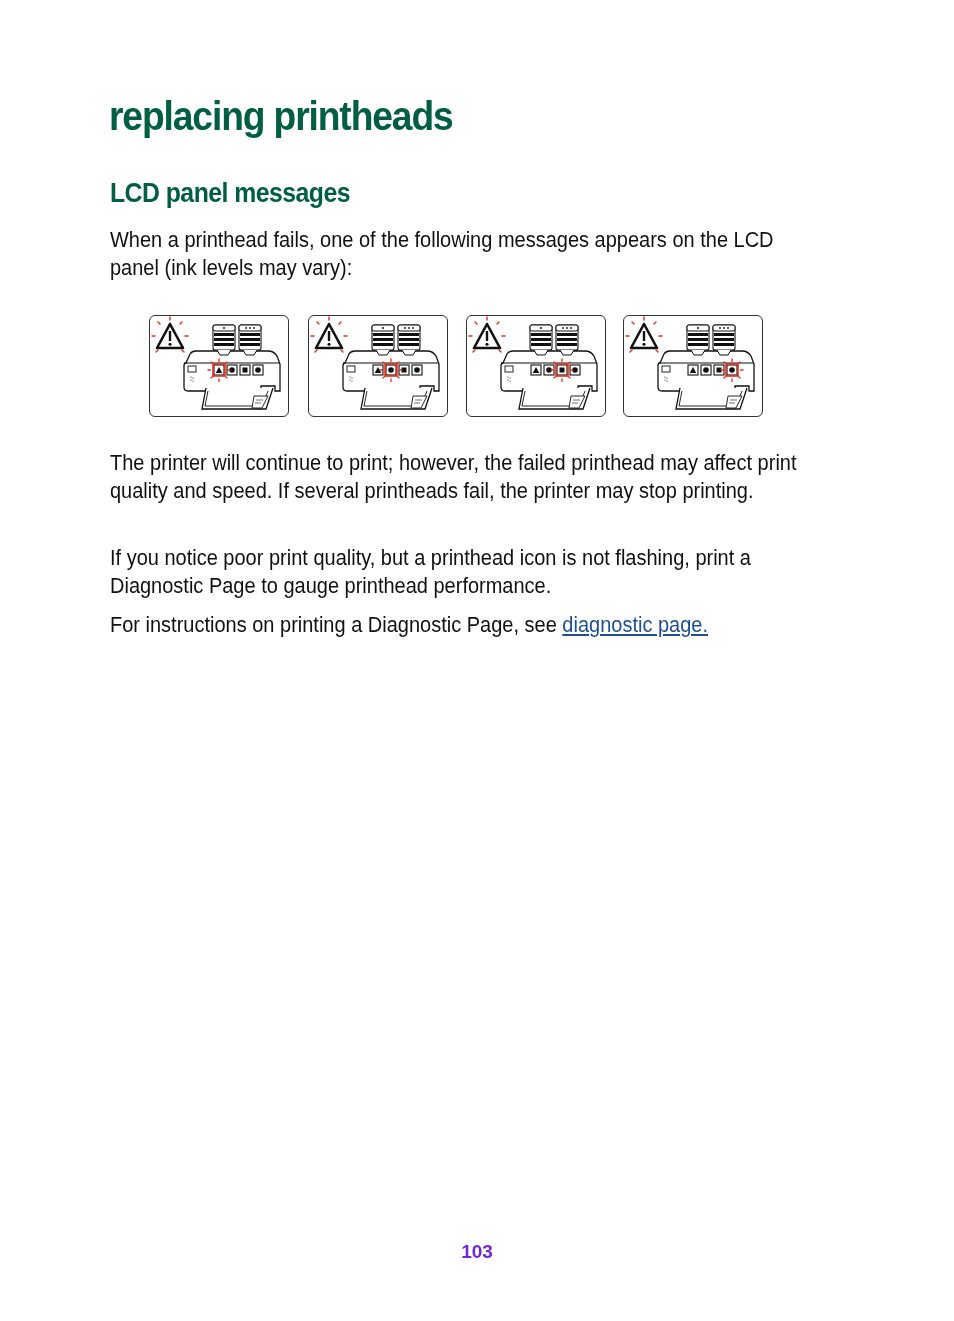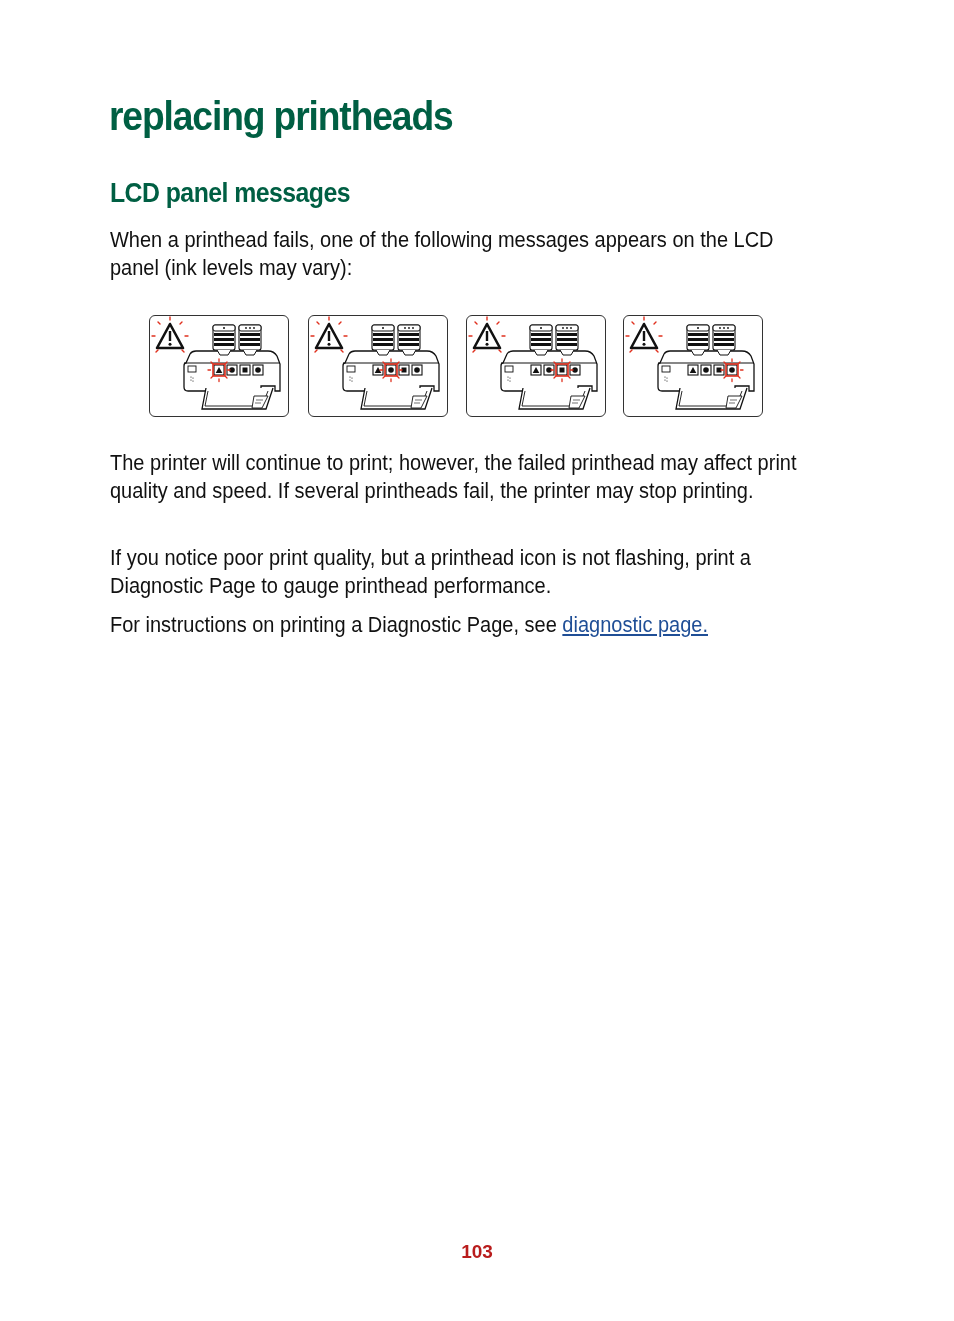--- a/index.html
+++ b/index.html
@@ -8,21 +8,21 @@
   .section-title { position: absolute; left: 110px; top: 180px; margin: 0; font-family: "Liberation Sans", sans-serif; font-size: 27px; font-weight: bold; color: #005f43; letter-spacing: -0.6px; line-height: 1; transform: scaleX(0.92); transform-origin: left top; }
   .para { position: absolute; left: 110px; width: 760px; margin: 0; font-family: "Liberation Sans", sans-serif; font-size: 21.5px; line-height: 28px; color: #111; transform: scaleX(0.93); transform-origin: left top; }
   .p1 { top: 226px; }
   .p2 { top: 449px; }
   .p3 { top: 544px; }
   .p4 { top: 611px; }
   .link { color: #1f4e96; text-decoration: underline; cursor: pointer; }
   .figures { position: absolute; left: 149px; top: 315px; width: 616px; height: 103px; }
   .panel { position: absolute; top: 0; width: 140px; height: 102px; border: 1.3px solid #333; border-radius: 6px; box-sizing: border-box; background: #fff; overflow: hidden; }
   .panel svg { display: block; }
-  .page-number { position: absolute; left: 0; width: 954px; top: 1241px; text-align: center; font-family: "Liberation Sans", sans-serif; font-size: 19px; font-weight: bold; color: #b91c1c; }
+  .page-number { position: absolute; left: 0; width: 954px; top: 1241px; text-align: center; font-family: "Liberation Sans", sans-serif; font-size: 19px; font-weight: bold; color: #6d28d9; }
 </style>
 </head>
 <body>
 
 <h1 class="page-title">replacing printheads</h1>
 <h2 class="section-title">LCD panel messages</h2>
 
 <p class="para p1">When a printhead fails, one of the following messages appears on the LCD panel (ink levels may vary):</p>
 
 <div class="figures">

